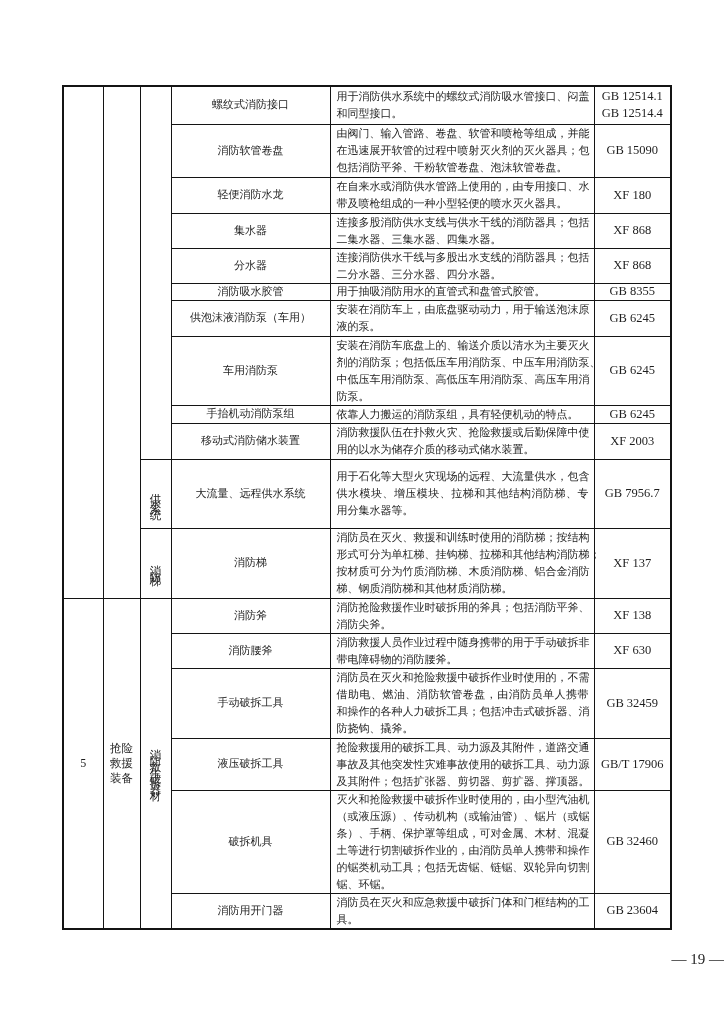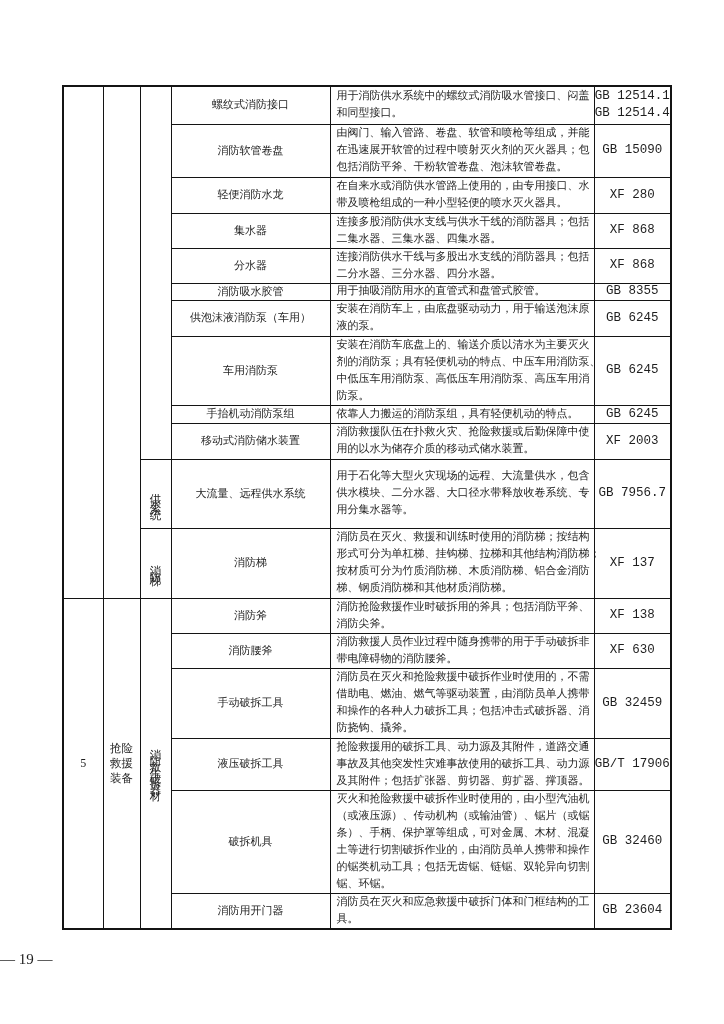--- a/index.html
+++ b/index.html
@@ -15,40 +15,40 @@
       border: 2px solid #141414;
       padding-left: 10px;
     }
     .doc-table td {
       border: 1.6px solid #141414;
       padding: 0; vertical-align: middle;
       font-size: 11px; line-height: 16px;
       overflow: visible;
     }
     td.name { text-align: center; white-space: nowrap; }
-    td.desc { padding: 0 5px 0 6px; text-align: left; font-family: Liberation Mono, monospace; }
+    td.desc { padding: 0 5px 0 6px; text-align: left; }
     td.desc div { white-space: nowrap; line-height: 17px; }
     td.desc.tight div { line-height: 15px; }
     td.desc div:not(:last-child) { text-align: justify; text-align-last: justify; }
     td.std {
       text-align: center; white-space: nowrap;
-      font-family: Liberation Mono, monospace; font-size: 12.5px; line-height: 17px; margin-left: 29px;
+      font-family: Liberation Serif, serif; font-size: 12.5px; line-height: 17px; margin-left: 29px;
     }
     td.num { text-align: center; font-family: "Liberation Serif", serif; font-size: 12px; }
     td.cat { text-align: center; }
     .cat-text { width: 23px; margin: 4px auto; line-height: 15px; word-break: break-all; font-size: 11.5px; }
     td.vert { text-align: center; }
     .vert-text {
       writing-mode: vertical-rl; text-orientation: upright;
       margin: 0 auto; font-size: 11.5px; letter-spacing: 5px; line-height: 16px;
     }
     .vert-text.long { letter-spacing: 5.8px; }
     .page-number {
       position: absolute; left: 0; width: 724px; top: 951px;
-      text-align: left; font-family: "Liberation Serif", serif; font-size: 15px; color: #1e1e1e;
+      text-align: right; font-family: "Liberation Serif", serif; font-size: 15px; color: #1e1e1e;
     }
   </style>
 </head>
 <body>
 
 <table class="doc-table">
   <colgroup>
     <col style="width:40px">
       <col style="width:37px">
       <col style="width:31px">
@@ -85,21 +85,21 @@
       </td>
     </tr>
 
     <tr style="height:36px">
       <td class="name">轻便消防水龙</td>
       <td class="desc">
         <div>在自来水或消防供水管路上使用的，由专用接口、水</div>
         <div>带及喷枪组成的一种小型轻便的喷水灭火器具。</div>
       </td>
       <td class="std">
-        <div>XF 280</div>
+        <div>XF 180</div>
       </td>
     </tr>
 
     <tr style="height:35px">
       <td class="name">集水器</td>
       <td class="desc">
         <div>连接多股消防供水支线与供水干线的消防器具；包括</div>
         <div>二集水器、三集水器、四集水器。</div>
       </td>
       <td class="std">
@@ -136,21 +136,21 @@
       </td>
       <td class="std">
         <div>GB 6245</div>
       </td>
     </tr>
 
     <tr style="height:69px">
       <td class="name">车用消防泵</td>
       <td class="desc">
         <div>安装在消防车底盘上的、输送介质以清水为主要灭火</div>
-        <div>剂的消防泵；具有轻便机动的特点、中压车用消防泵、</div>
+        <div>剂的消防泵；包括低压车用消防泵、中压车用消防泵、</div>
         <div>中低压车用消防泵、高低压车用消防泵、高压车用消</div>
         <div>防泵。</div>
       </td>
       <td class="std">
         <div>GB 6245</div>
       </td>
     </tr>
 
     <tr style="height:18px">
       <td class="name">手抬机动消防泵组</td>
@@ -173,21 +173,21 @@
       </td>
     </tr>
 
     <tr style="height:69px">
       <td class="vert">
         <div class="vert-text">供水系统</div>
       </td>
       <td class="name">大流量、远程供水系统</td>
       <td class="desc">
         <div>用于石化等大型火灾现场的远程、大流量供水，包含</div>
-        <div>供水模块、二分水器、大口径水带释放收卷系统、专</div>
+        <div>供水模块、增压模块、拉梯和其他结构消防梯、专</div>
         <div>用分集水器等。</div>
       </td>
       <td class="std">
         <div>GB 7956.7</div>
       </td>
     </tr>
 
     <tr style="height:70px">
       <td class="vert">
         <div class="vert-text">消防梯</div>
@@ -230,21 +230,21 @@
       </td>
       <td class="std">
         <div>XF 630</div>
       </td>
     </tr>
 
     <tr style="height:70px">
       <td class="name">手动破拆工具</td>
       <td class="desc">
         <div>消防员在灭火和抢险救援中破拆作业时使用的，不需</div>
-        <div>借助电、燃油、燃气等驱动装置，由消防员单人携带</div>
+        <div>借助电、燃油、消防软管卷盘，由消防员单人携带</div>
         <div>和操作的各种人力破拆工具；包括冲击式破拆器、消</div>
         <div>防挠钩、撬斧。</div>
       </td>
       <td class="std">
         <div>GB 32459</div>
       </td>
     </tr>
 
     <tr style="height:52px">
       <td class="name">液压破拆工具</td>

